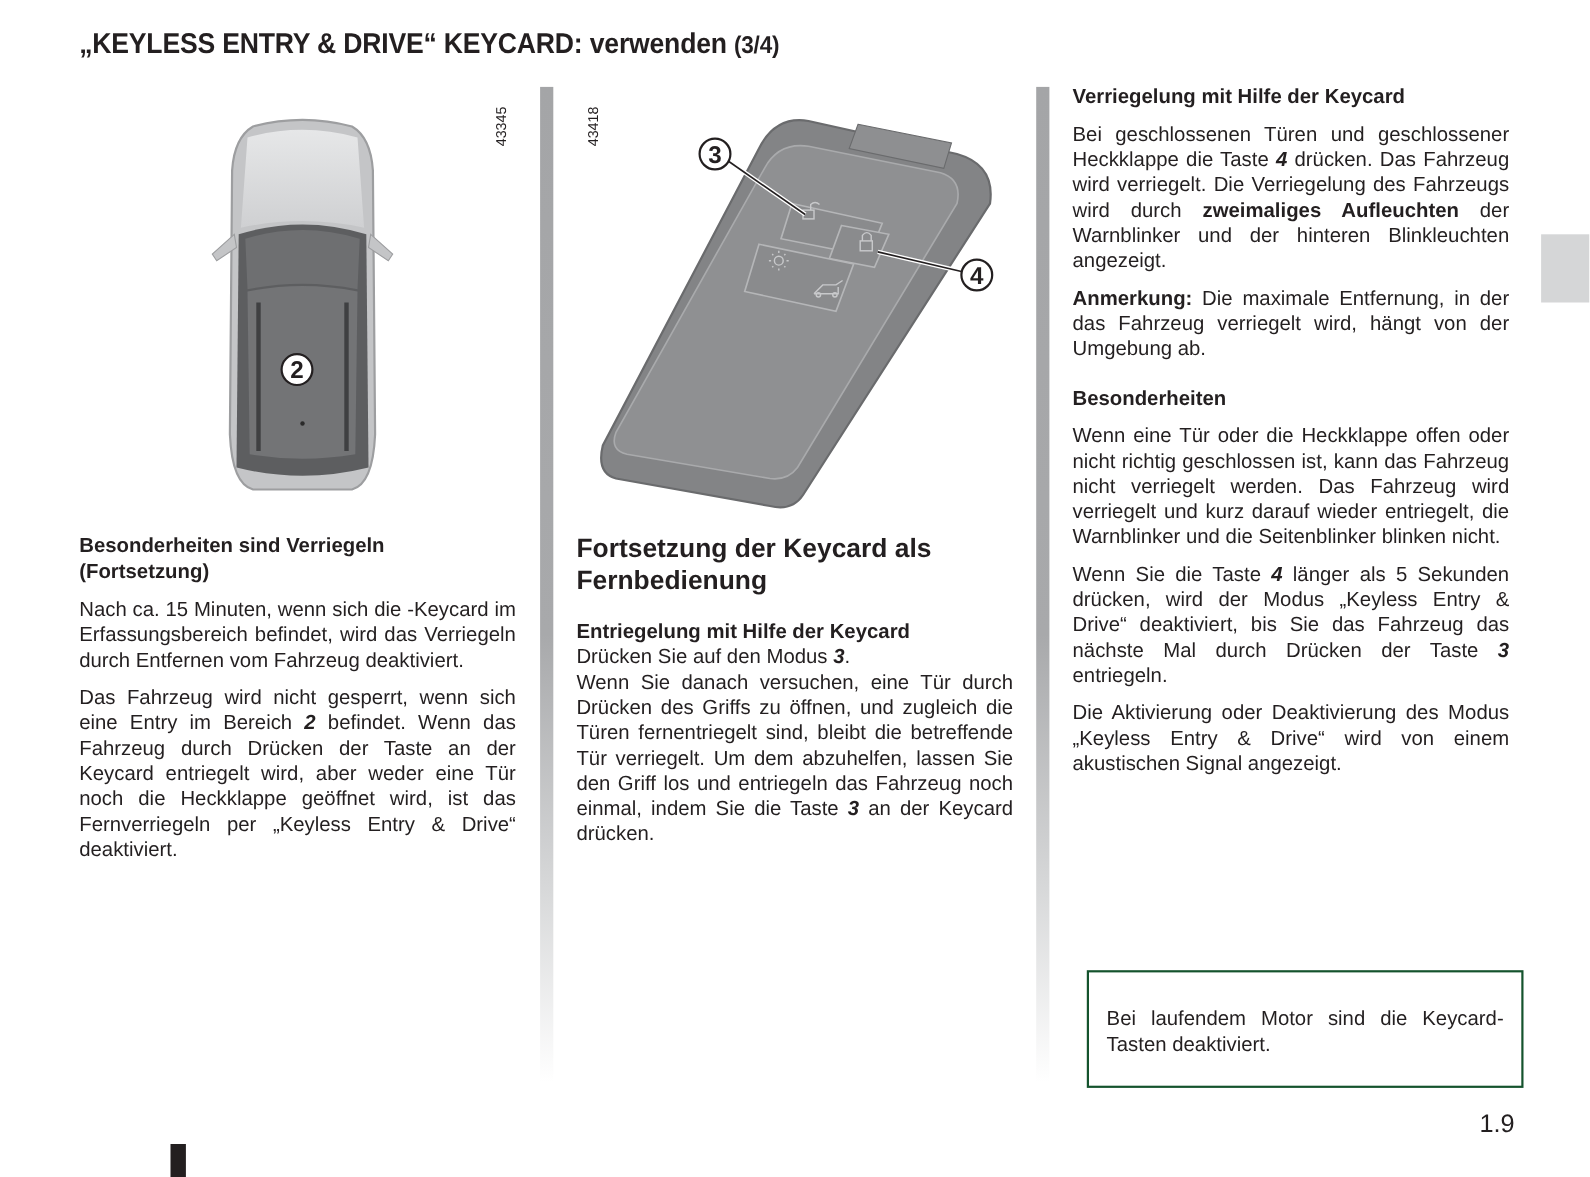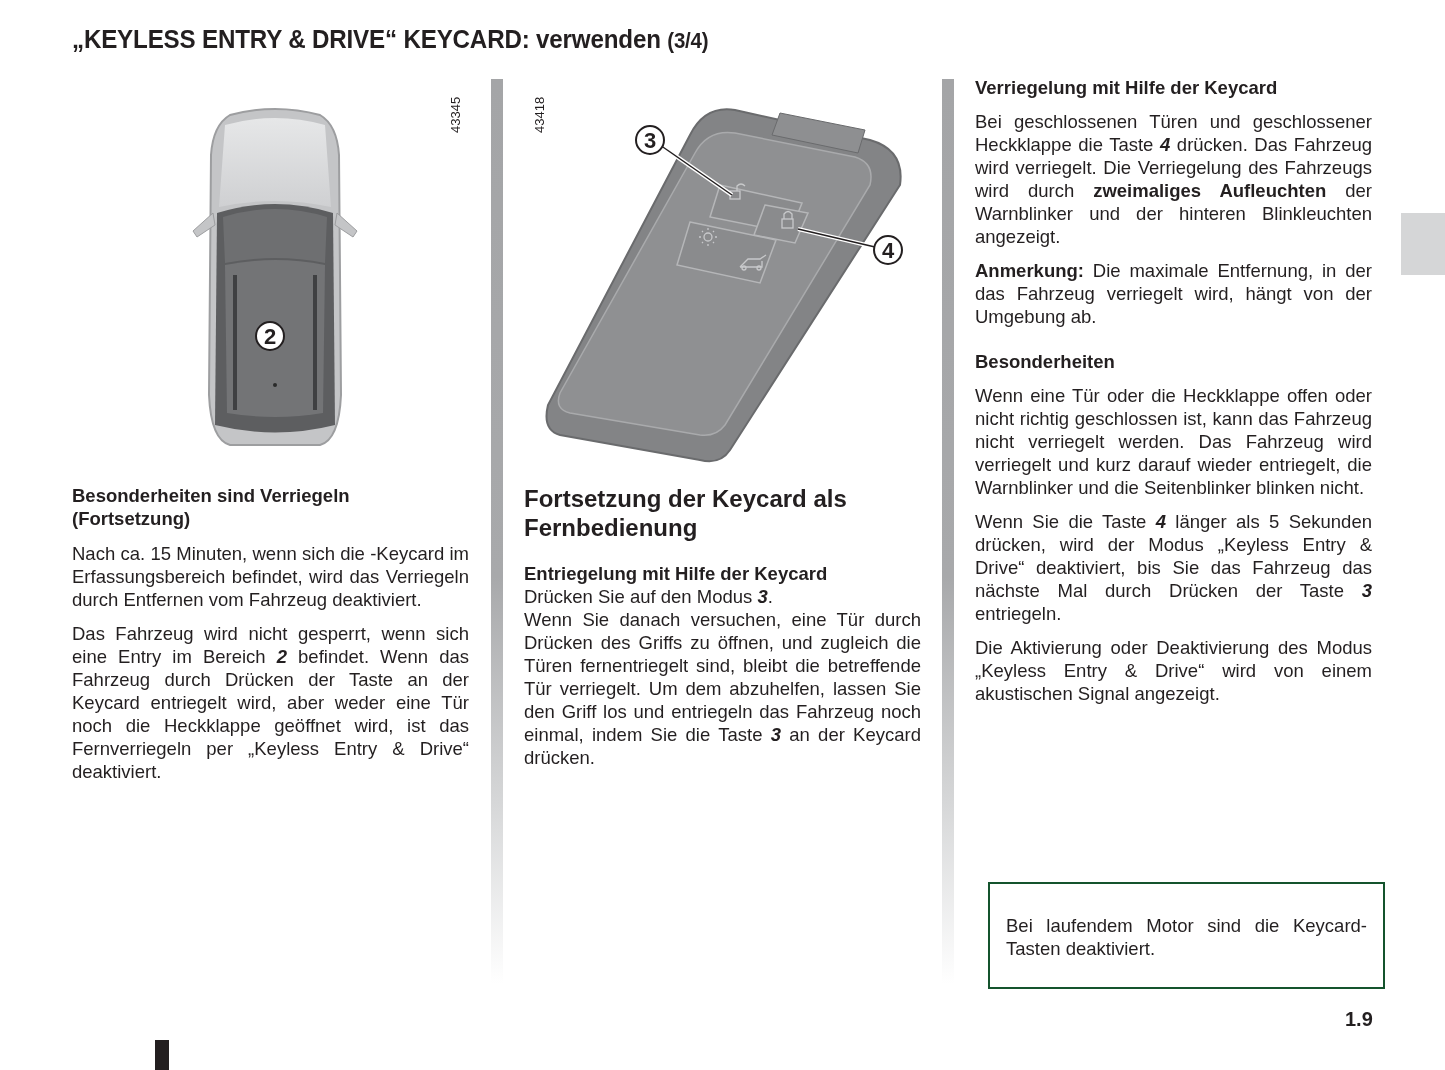--- a/index.html
+++ b/index.html
@@ -43,21 +43,21 @@
       font-weight: bold; font-size: 22px; line-height: 27px; text-align: center;
       color: #231f20;
     }
     .note-box {
       position: absolute; left: 975px; top: 882px; width: 397px; height: 107px;
       border: 2px solid #14532d; box-sizing: border-box;
       padding: 30px 16px 0 16px; font-size: 18.5px; line-height: 23px; margin-left: 13px;
     }
     .note-box p { margin: 0; text-align: justify; }
     .page-number {
-      position: absolute; left: 1345px; top: 1008px; font-size: 20px; font-weight: bold;
+      position: absolute; left: 1345px; top: 1008px; font-size: 23px;
     }
   </style>
 </head>
 <body>
 
 <div class="page-title">
   <span>„KEYLESS ENTRY &amp; DRIVE“ KEYCARD: verwenden</span>
   <span class="sub">(3/4)</span>
 </div>
 

